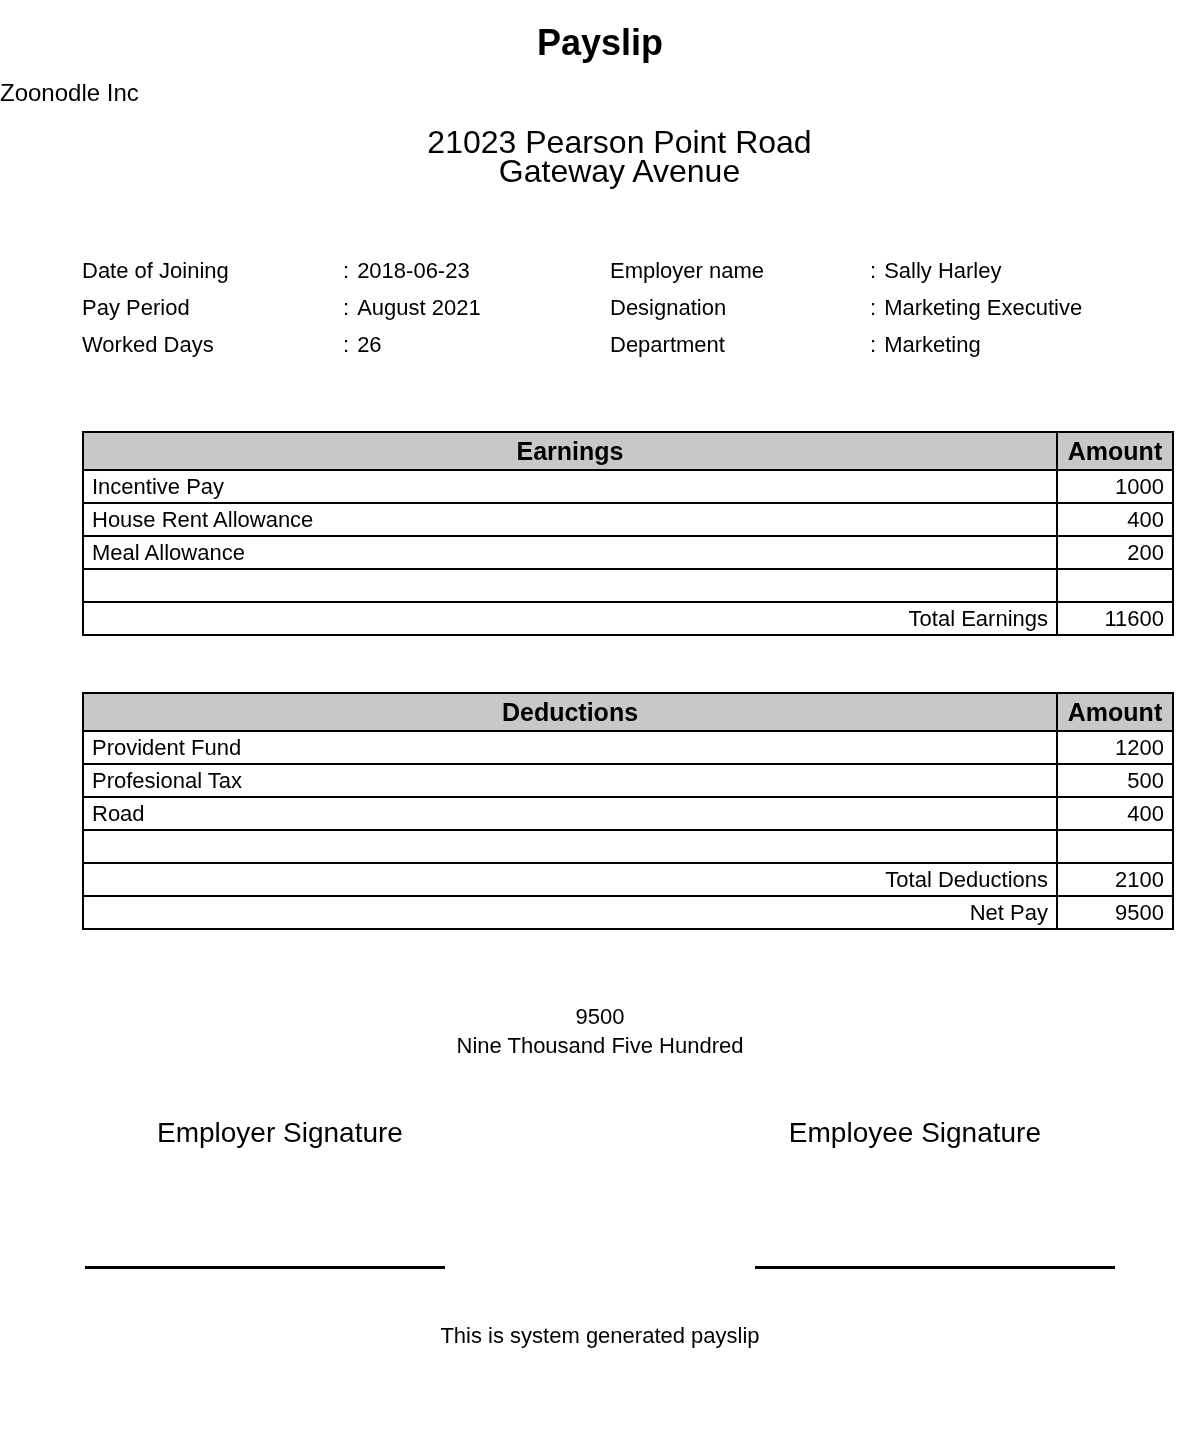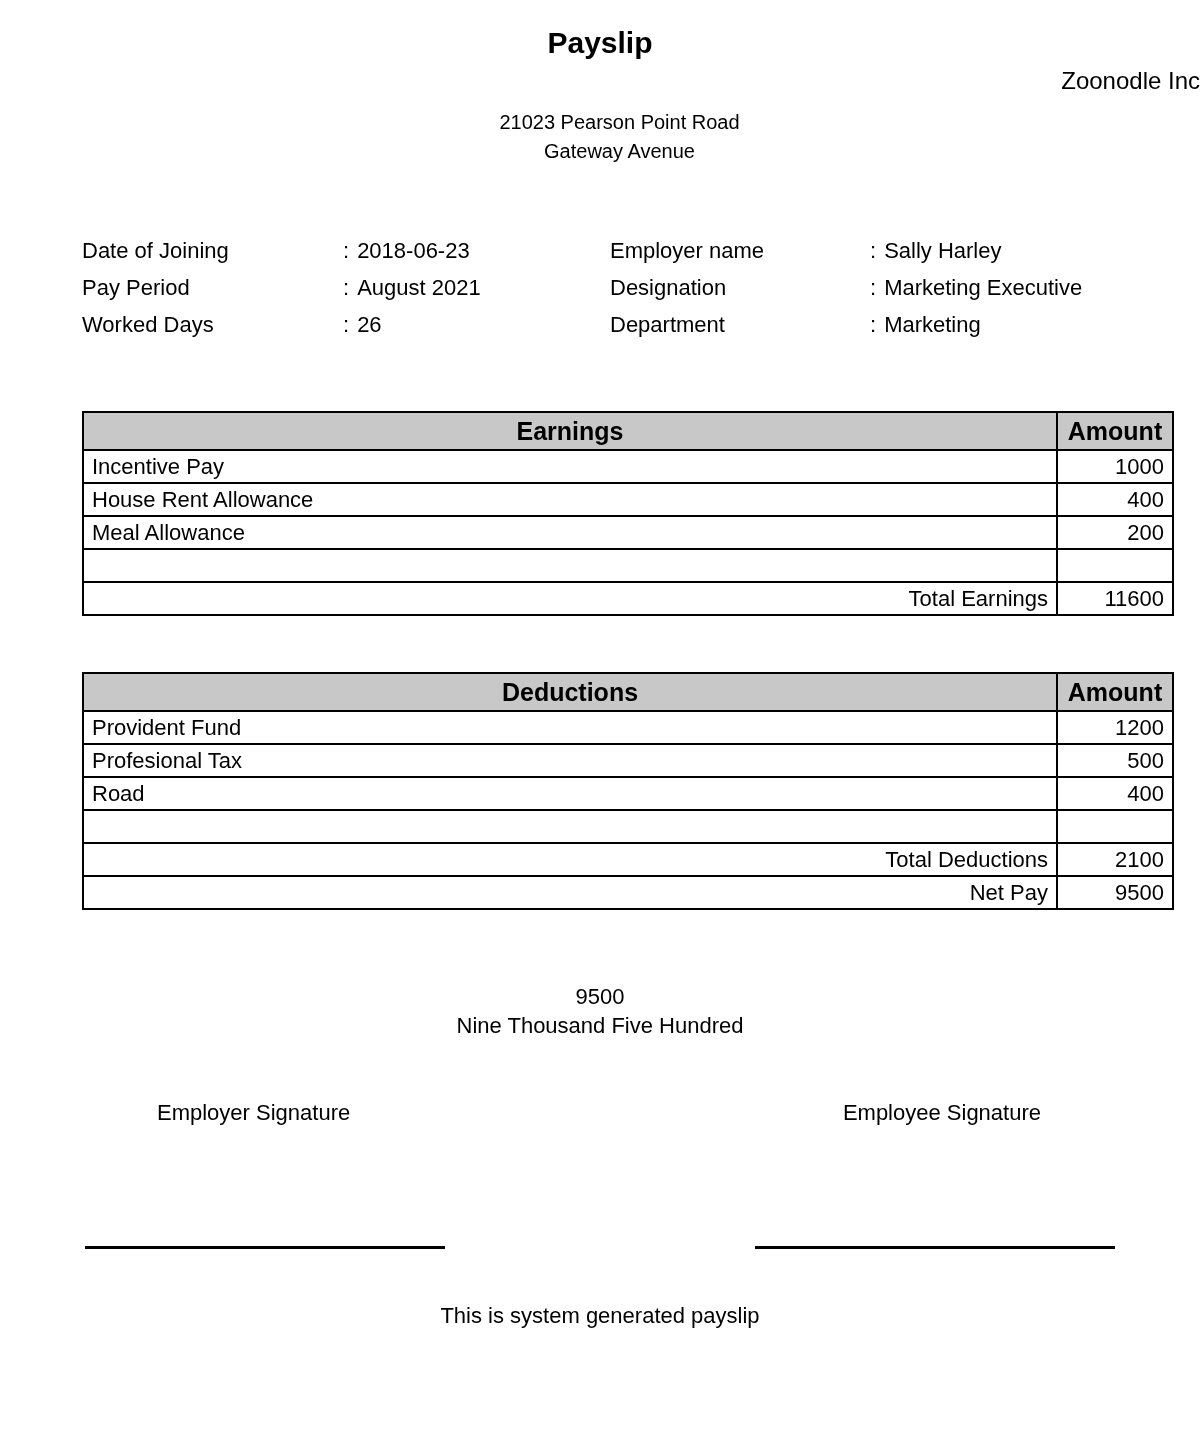--- a/index.html
+++ b/index.html
@@ -4,23 +4,23 @@
 <style>
   * { box-sizing: border-box; }
   html, body { margin: 0; padding: 0; background: #ffffff; }
   body {
     width: 1200px; height: 1451px;
     font-family: "Liberation Sans", "DejaVu Sans", sans-serif;
     color: #000;
   }
   .page { width: 1200px; height: 1451px; padding-top: 26px; overflow: hidden; }
 
-  .title   { text-align: center; font-size: 30px; font-weight: 700; line-height: 34px; }
-  .company { text-align: right; font-size: 24px; line-height: 26px; margin-top: 8px; }
-  .address { text-align: center; font-size: 20px; line-height: 29px; margin-top: 14px; padding-left: 39px; }
+  .title   { text-align: center; font-size: 36px; font-weight: 700; line-height: 34px; }
+  .company { text-align: left; font-size: 24px; line-height: 26px; margin-top: 20px; }
+  .address { text-align: center; font-size: 32px; line-height: 29px; margin-top: 22px; padding-left: 39px; }
 
   .info-grid {
     display: grid;
     grid-template-columns: 261px 267px 260px 1fr;
     margin: 66px 82px 0 82px;
     font-size: 22px; line-height: 37px;
   }
   .info-grid .cell { white-space: nowrap; }
   .colon { display: inline-block; margin-right: 8px; }
 
@@ -36,21 +36,21 @@
   }
   .paytable td { font-size: 22px; height: 33px; padding: 0 8px; background: #fff; }
   .paytable td.amount { text-align: right; }
   .paytable td.total-label { text-align: right; }
 
   .amount-words { margin-top: 72px; text-align: center; font-size: 22px; line-height: 29px; }
 
   .sig-labels {
     display: flex; justify-content: space-between;
     margin: 60px 159px 0 157px;
-    font-size: 22px; line-height: 26px;
+    font-size: 28px; line-height: 26px;
   }
   .sig-lines { display: flex; justify-content: space-between; margin: 120px 85px 0 85px; }
   .sig-line { width: 360px; height: 0; border-top: 3px solid #000; }
 
   .footer { margin-top: 54px; text-align: center; font-size: 22px; line-height: 26px; }
 </style>
 </head>
 <body>
 
 <div class="page">

